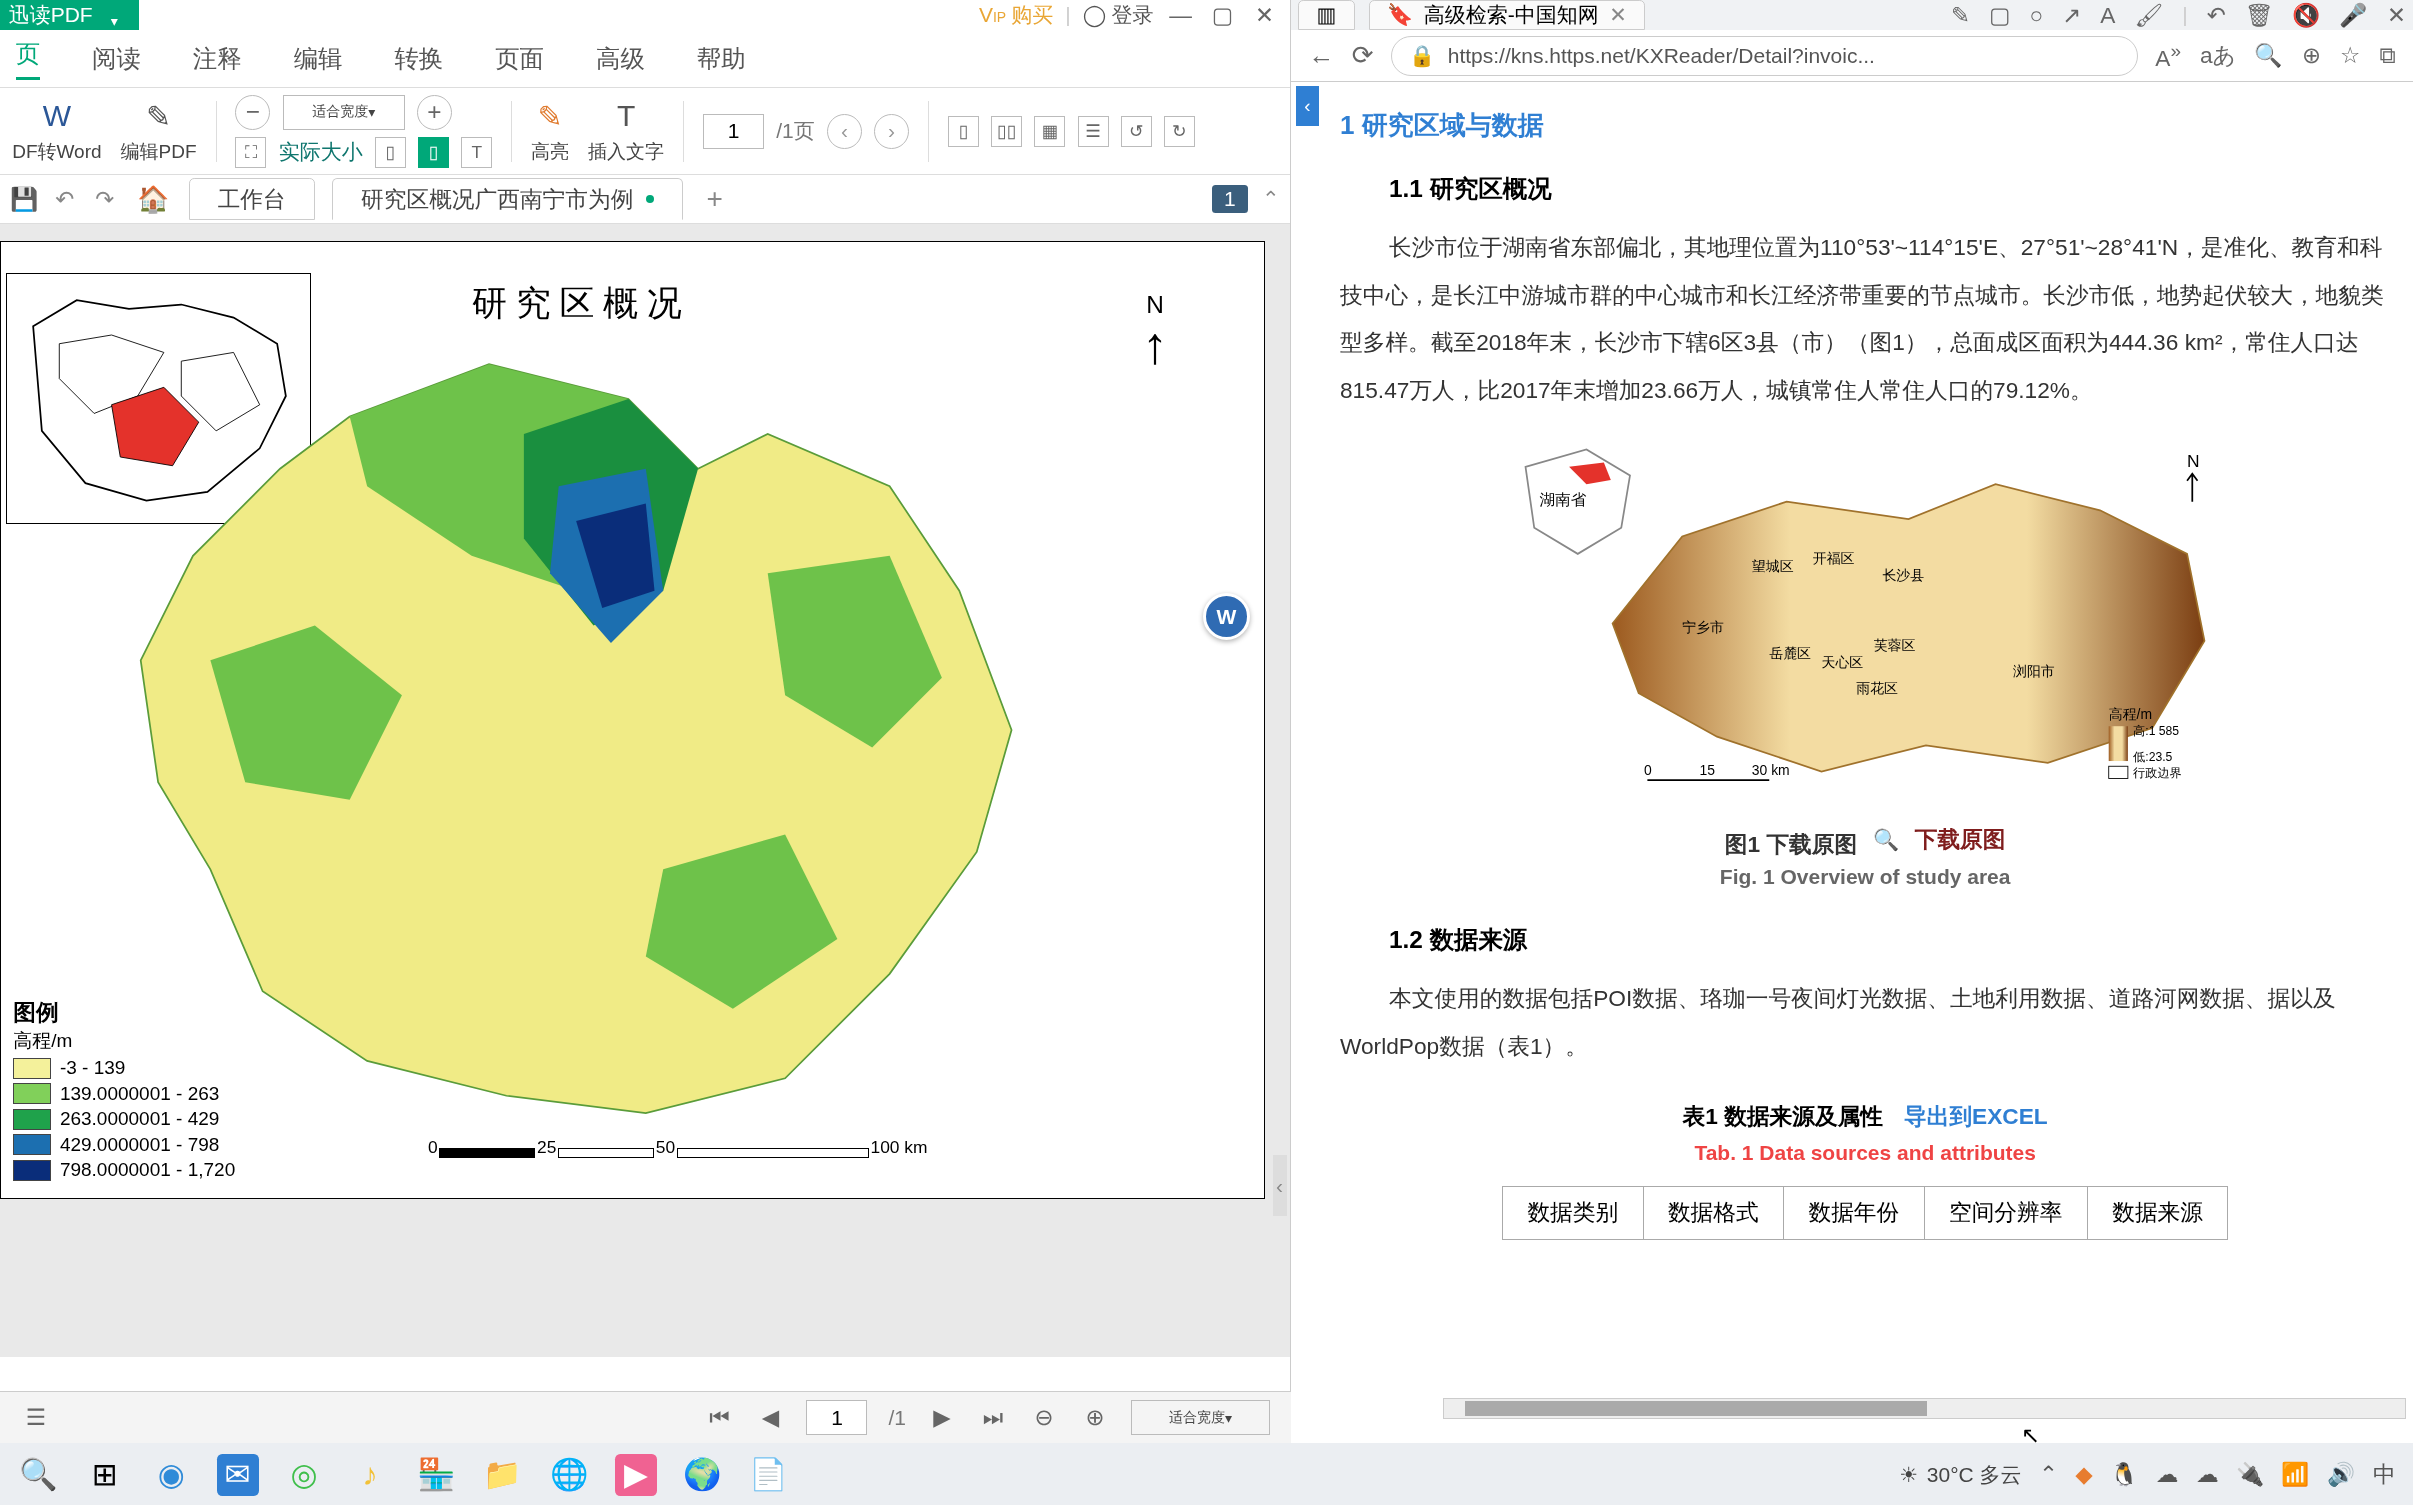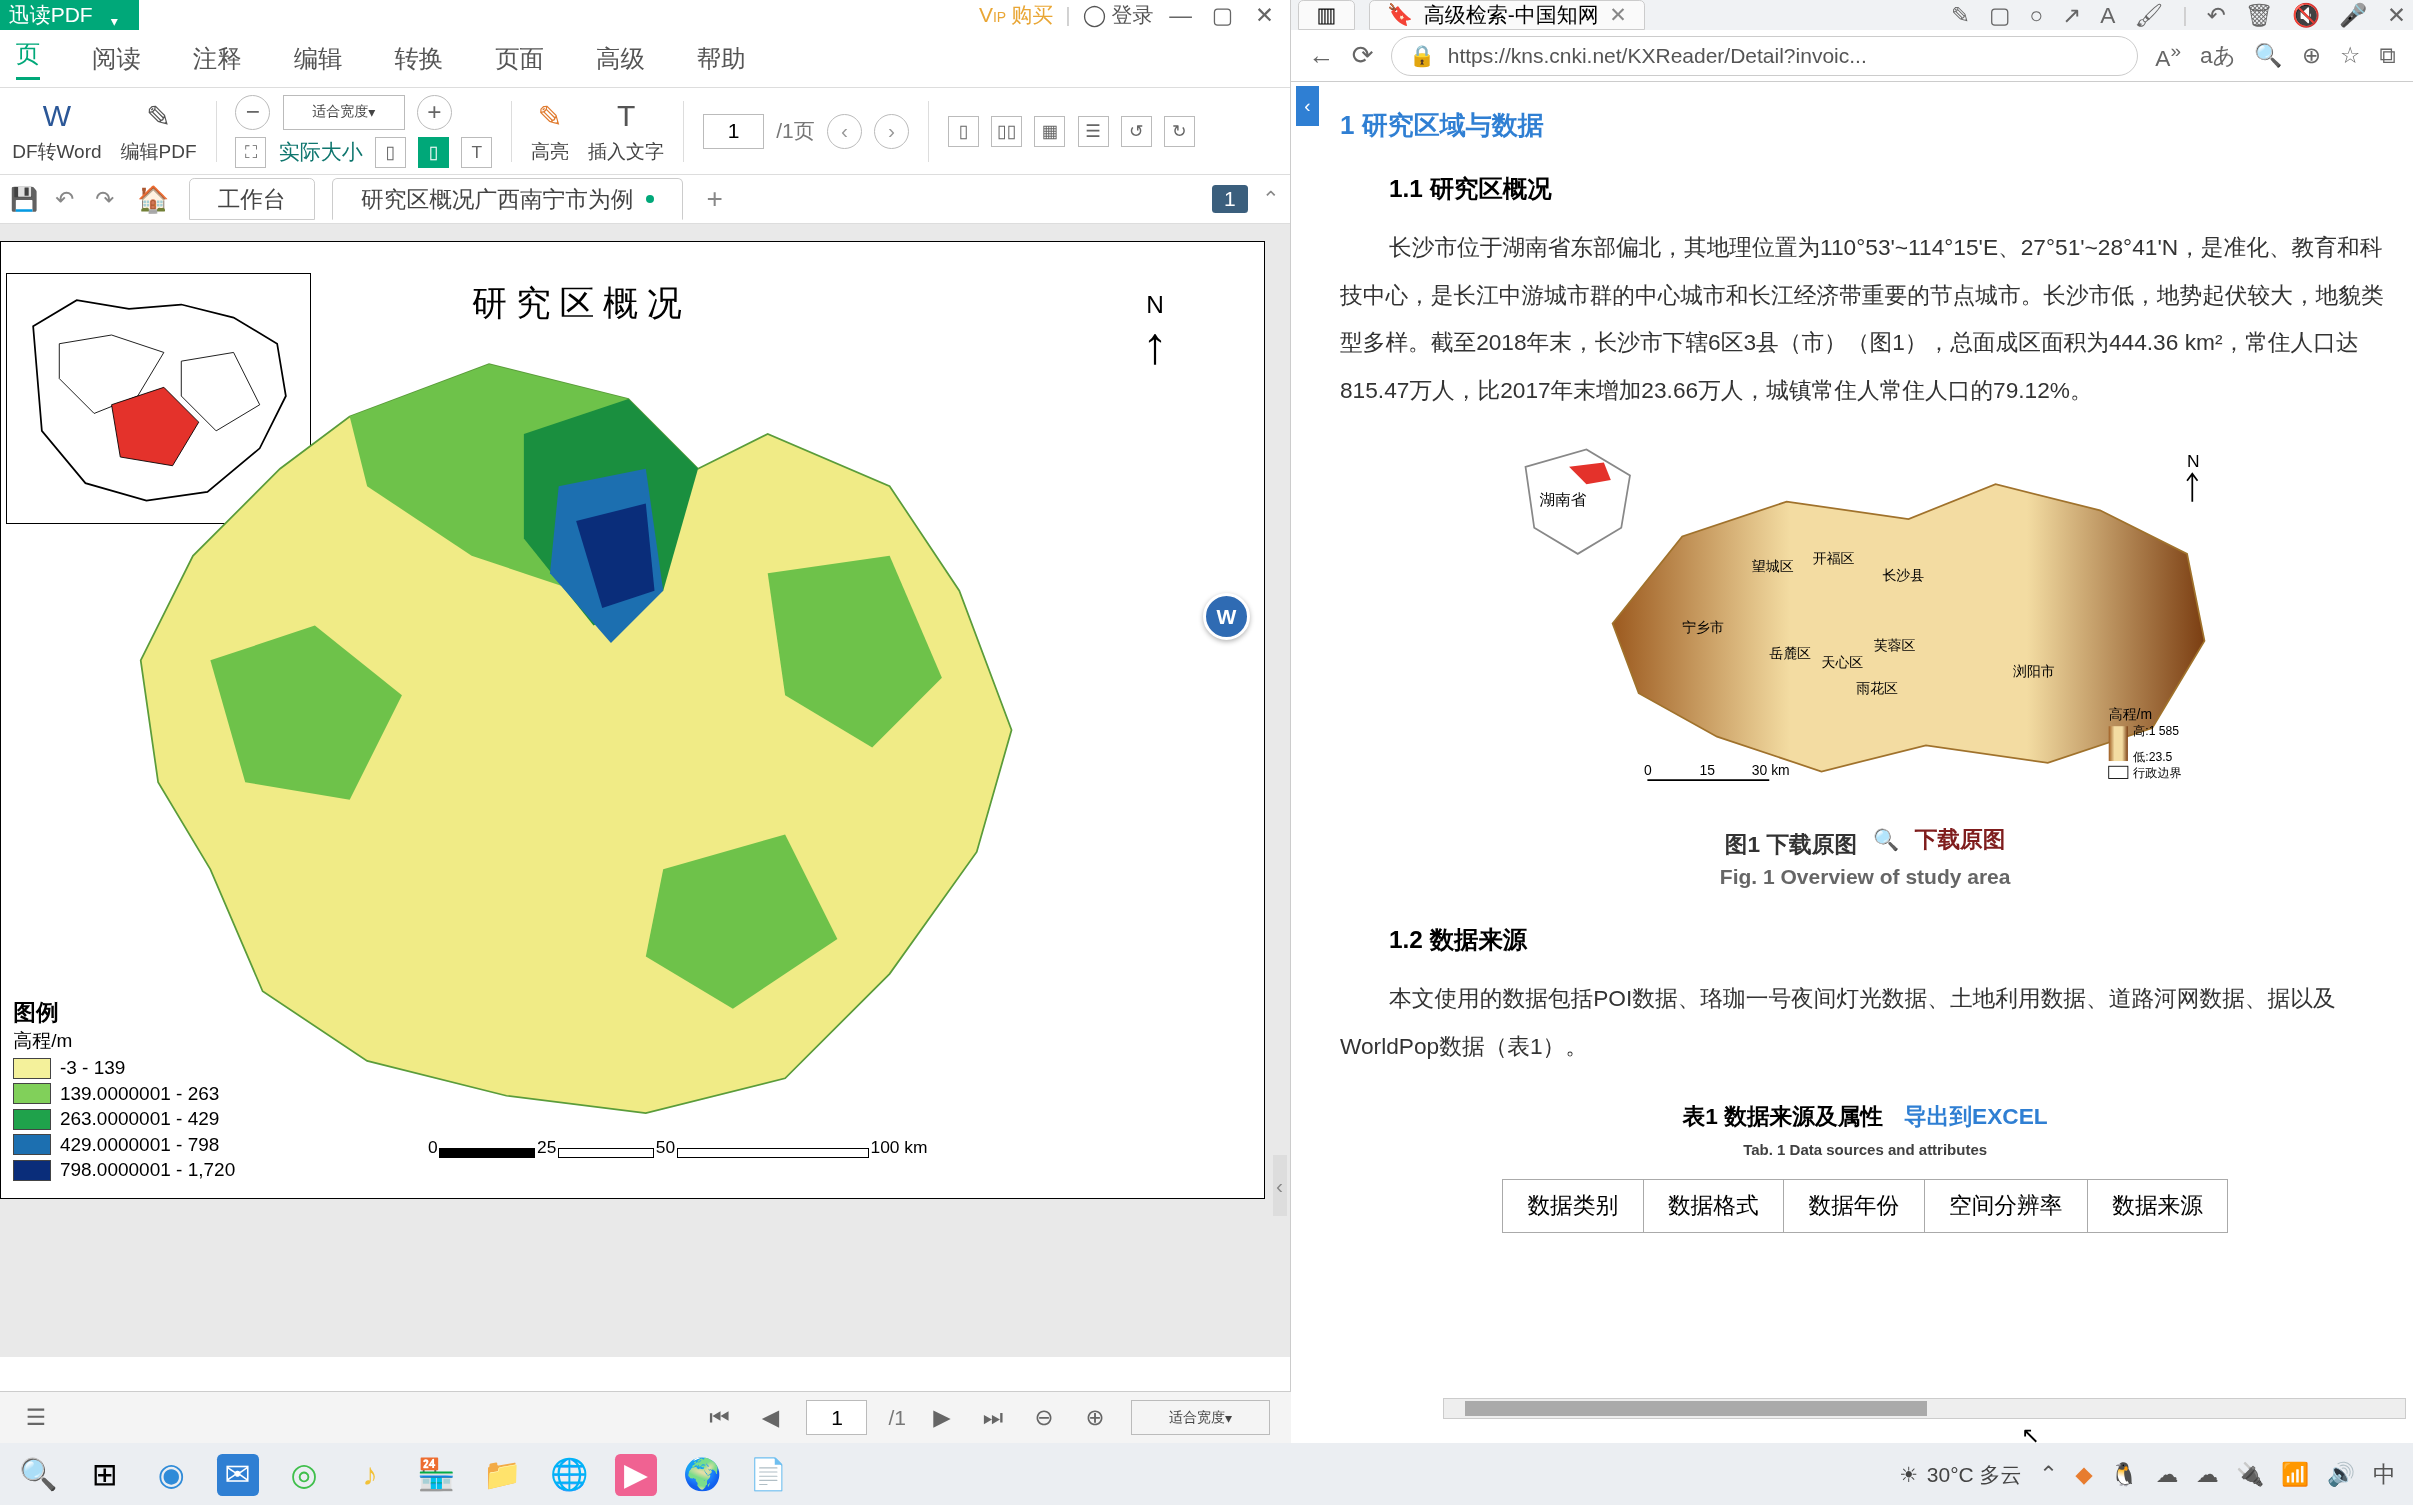--- a/index.html
+++ b/index.html
@@ -83,21 +83,21 @@
 .para { font-size:22.7px; color:#333; line-height:2.1; text-indent:49px; margin-bottom:17.4px; }
 .fig-wrap { text-align:center; margin:17.4px 0 8.7px; }
 .fig-svg { width:714px; height:383px; }
 .fig-cap { font-size:22.7px; font-weight:bold; color:#333; margin-top:8.7px; }
 .fig-row { display:flex; align-items:center; justify-content:center; gap:15.7px; }
 .fig-link { color:#7f1d1d; font-size:22.7px; font-weight:bold; }
 .zoom-ico { color:#555; font-size:21px; }
 .tbl-wrap { margin-top:31px; text-align:center; }
 .tbl-cap-row { display:flex; justify-content:center; gap:21px; font-size:22.7px; }
 .excel-link { color:#2f7fd3; font-weight:bold; }
-.tbl-sub { font-size:15px; color:#404040; font-weight:bold; margin-top:8.7px; }
+.tbl-sub { font-size:21px; color:#ef4444; font-weight:bold; margin-top:8.7px; }
 .data-table { margin:21px auto 0; border-collapse:collapse; }
 .data-table th { border:0.9px solid #aaa; padding:10.5px 24.4px; font-size:22.7px; font-weight:normal; background:#fff; }
 .hscroll { position:absolute; left:152px; bottom:5.2px; right:7px; height:21px; background:#eee; border:0.9px solid #ccc; }
 .hscroll-thumb { position:absolute; left:21px; top:1.7px; width:462px; height:15.7px; background:#aaa; }
 .cursor-img { position:absolute; left:2021px; top:1422px; font-size:22.7px; color:#000; pointer-events:none; }
 
 .tb-left { display:flex; gap:24.4px; align-items:center; }
 .tb-ico { width:42px; height:42px; display:flex; align-items:center; justify-content:center; font-size:31px; border-radius:5.2px; }
 .tb-right { margin-left:auto; display:flex; align-items:center; gap:17.4px; color:#444; font-size:21px; }
 .tb-weather { display:flex; align-items:center; gap:8.7px; }
@@ -314,21 +314,21 @@
       <span class="ri" style="color:#d66">🔇</span>
       <span class="ri" style="color:#d66">🎤</span>
       <span class="ri">✕</span>
     </div>
   </div>
   <div class="ra-addr">
     <span class="addr-ico">←</span>
     <span class="addr-ico">⟳</span>
     <div class="addr-bar">
       <span>🔒</span>
-      <span>https://kns.cnki.net/KXReader/Detail?invoic...</span>
+      <span>https://kns.https.net/KXReader/Detail?invoic...</span>
     </div>
     <div class="ra-addr-right">
       <span>A<sup>»</sup></span>
       <span>aあ</span>
       <span>🔍</span>
       <span>⊕</span>
       <span>☆</span>
       <span>⧉</span>
     </div>
   </div>

